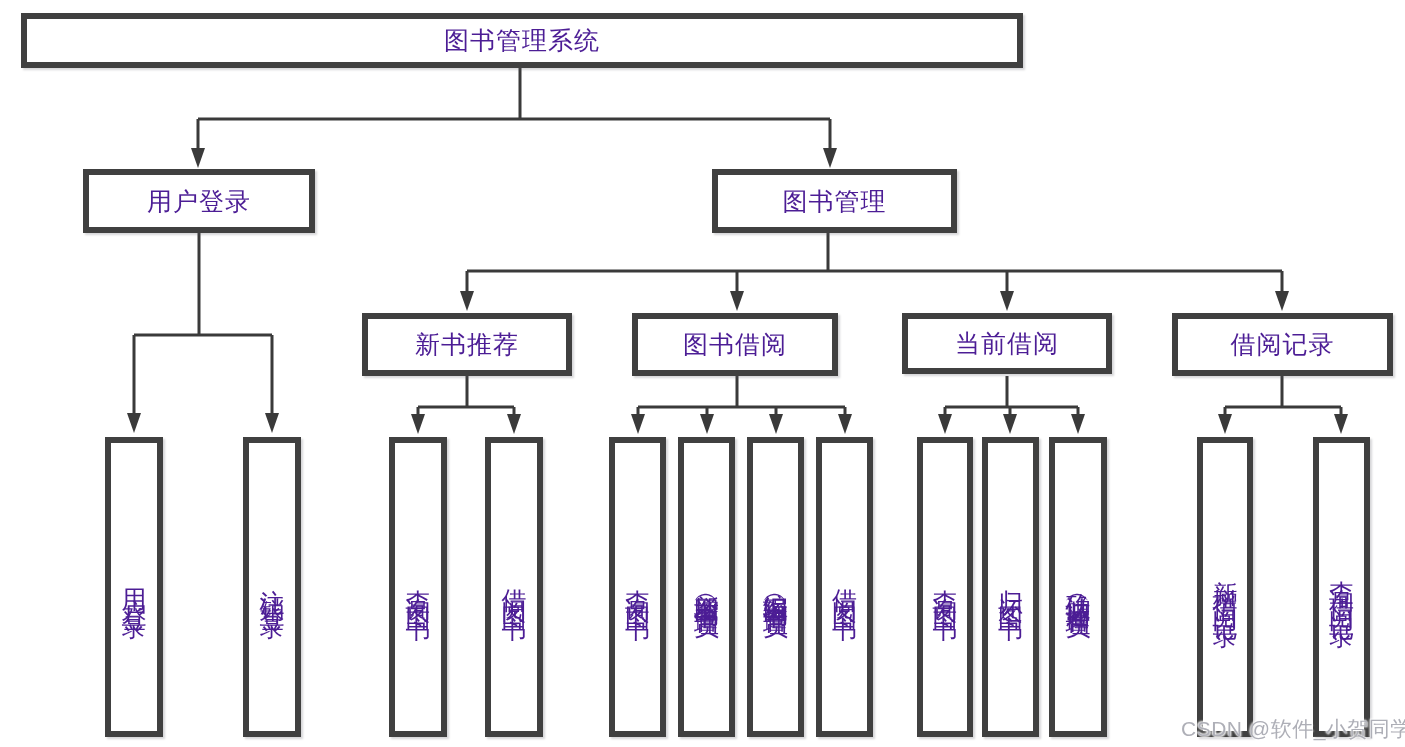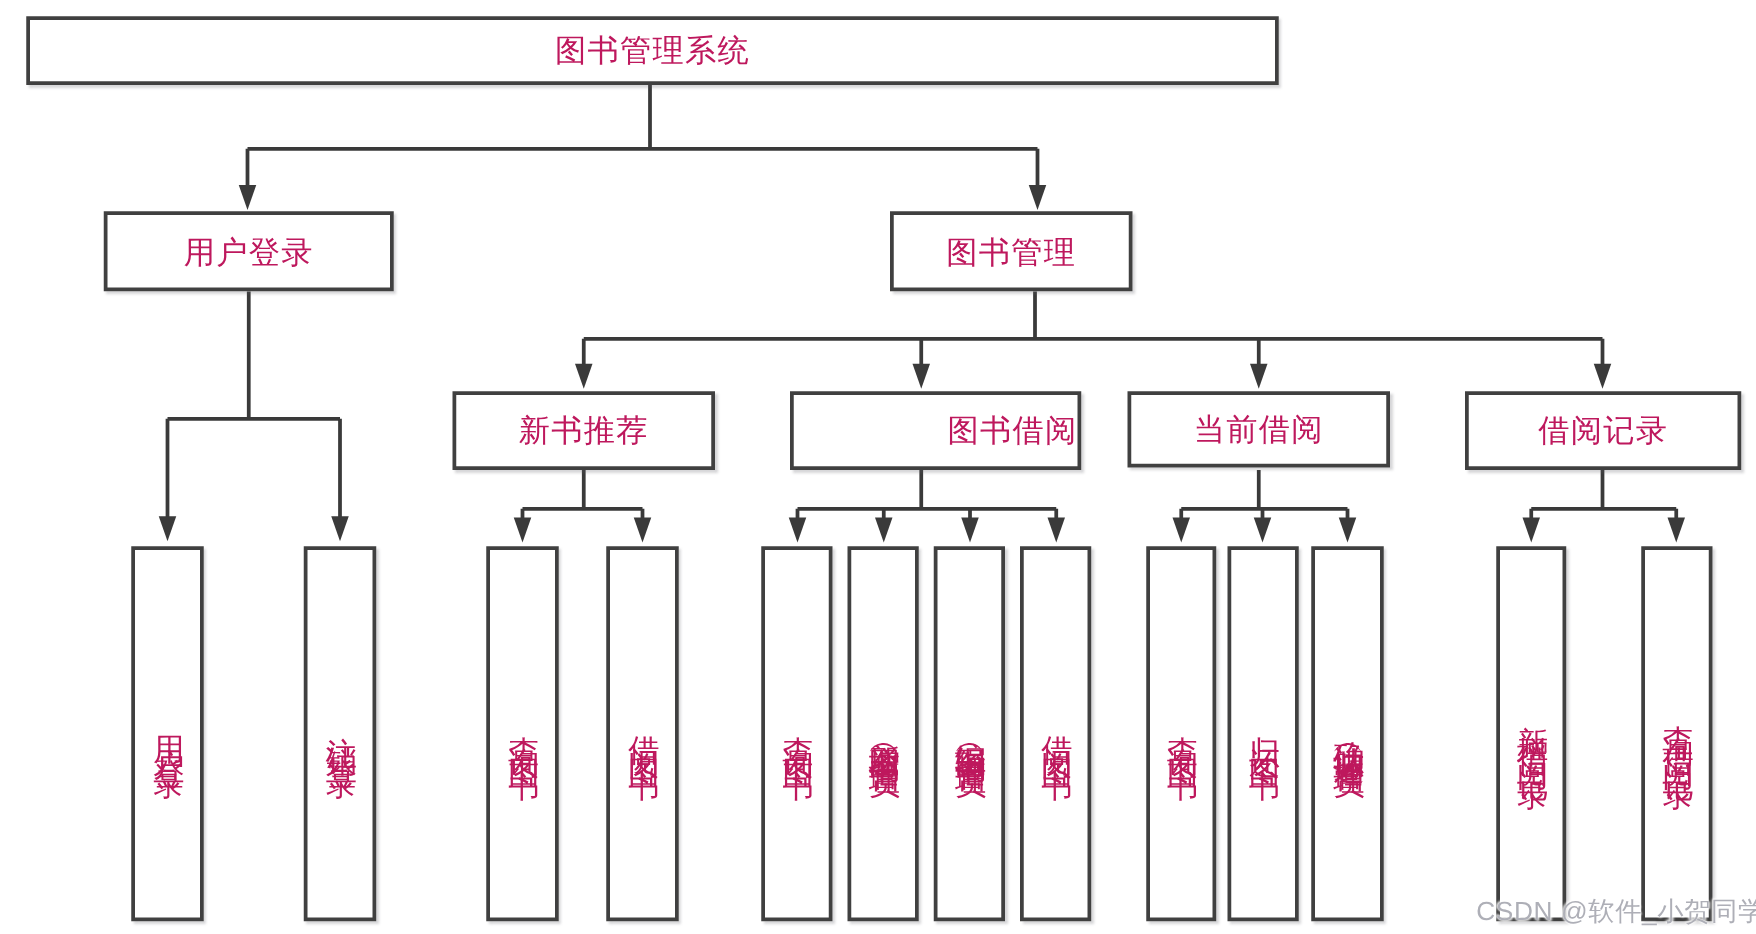--- a/index.html
+++ b/index.html
@@ -14,22 +14,22 @@
   svg.connectors {
     position: absolute;
     left: 0; top: 0;
     width: 1405px; height: 747px;
     z-index: 1;
   }
   .node {
     position: absolute;
     box-sizing: border-box;
     background: #ffffff;
-    border: 3px solid #404040;
-    color: #be185d;
+    border: 6px solid #404040;
+    color: #4c1d95;
     display: flex;
     align-items: center;
     justify-content: center;
     box-shadow: 2px 2px 2px rgba(90,90,100,0.25);
     z-index: 2;
   }
   .hlabel {
     font-size: 25px;
     letter-spacing: 1px;
     white-space: nowrap;
@@ -100,28 +100,28 @@
     </g>
   </svg>
 
   <div class="node" style="left:21px; top:13px; width:1002px; height:55px;">
     <span class="hlabel">图书管理系统</span>
   </div>
 
   <div class="node" style="left:83px; top:169px; width:232px; height:64px;">
     <span class="hlabel">用户登录</span>
   </div>
-  <div class="node" style="left:712px; top:169px; width:194px; height:64px;">
+  <div class="node" style="left:712px; top:169px; width:245px; height:64px;">
     <span class="hlabel">图书管理</span>
   </div>
 
   <div class="node" style="left:362px; top:313px; width:210px; height:63px;">
     <span class="hlabel">新书推荐</span>
   </div>
-  <div class="node" style="left:632px; top:313px; width:233px; height:63px;justify-content:flex-end;">
+  <div class="node" style="left:632px; top:313px; width:206px; height:63px;">
     <span class="hlabel">图书借阅</span>
   </div>
   <div class="node" style="left:902px; top:313px; width:210px; height:61px;">
     <span class="hlabel">当前借阅</span>
   </div>
   <div class="node" style="left:1172px; top:313px; width:221px; height:63px;">
     <span class="hlabel">借阅记录</span>
   </div>
 
   <div class="node" style="left:105px; top:437px; width:58px; height:300px;">

